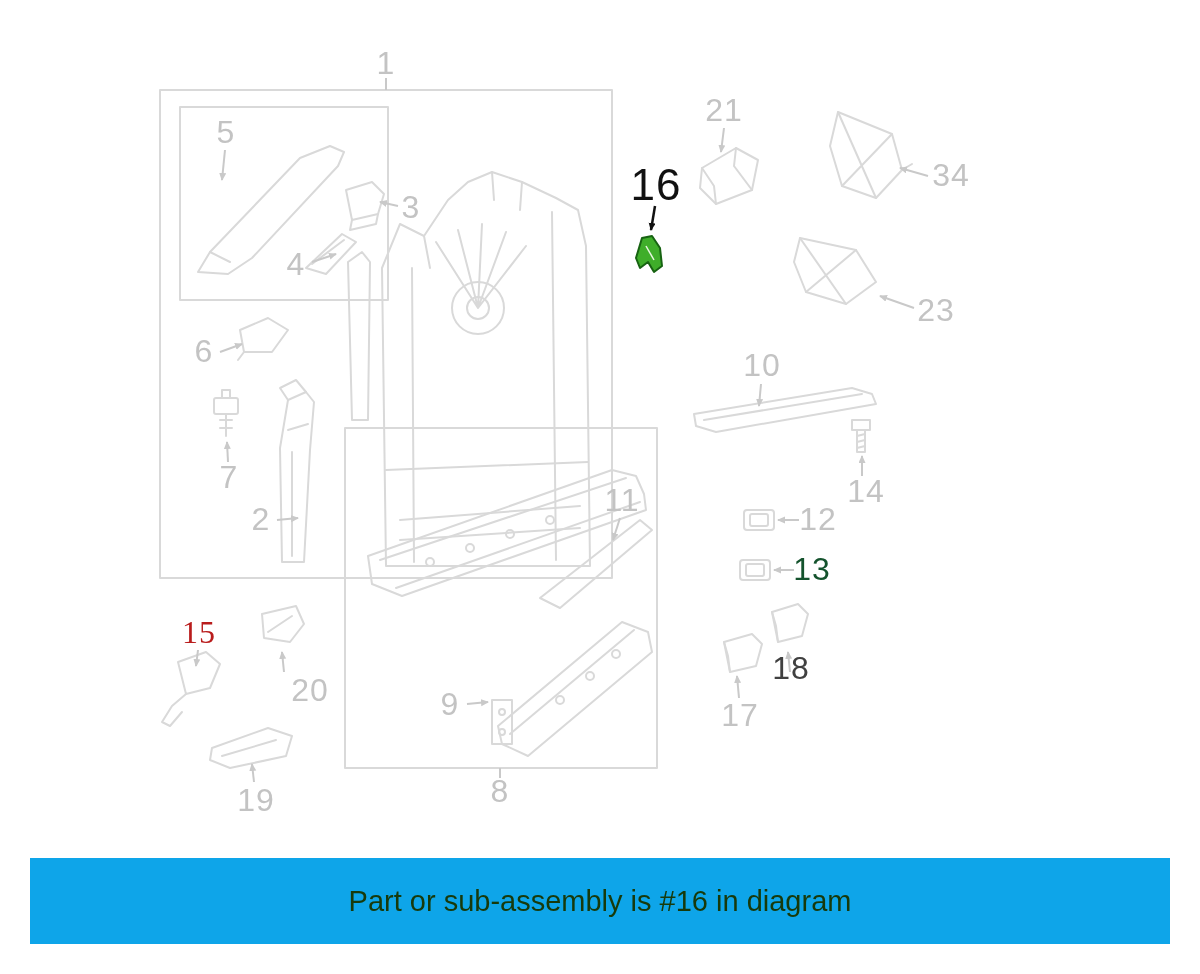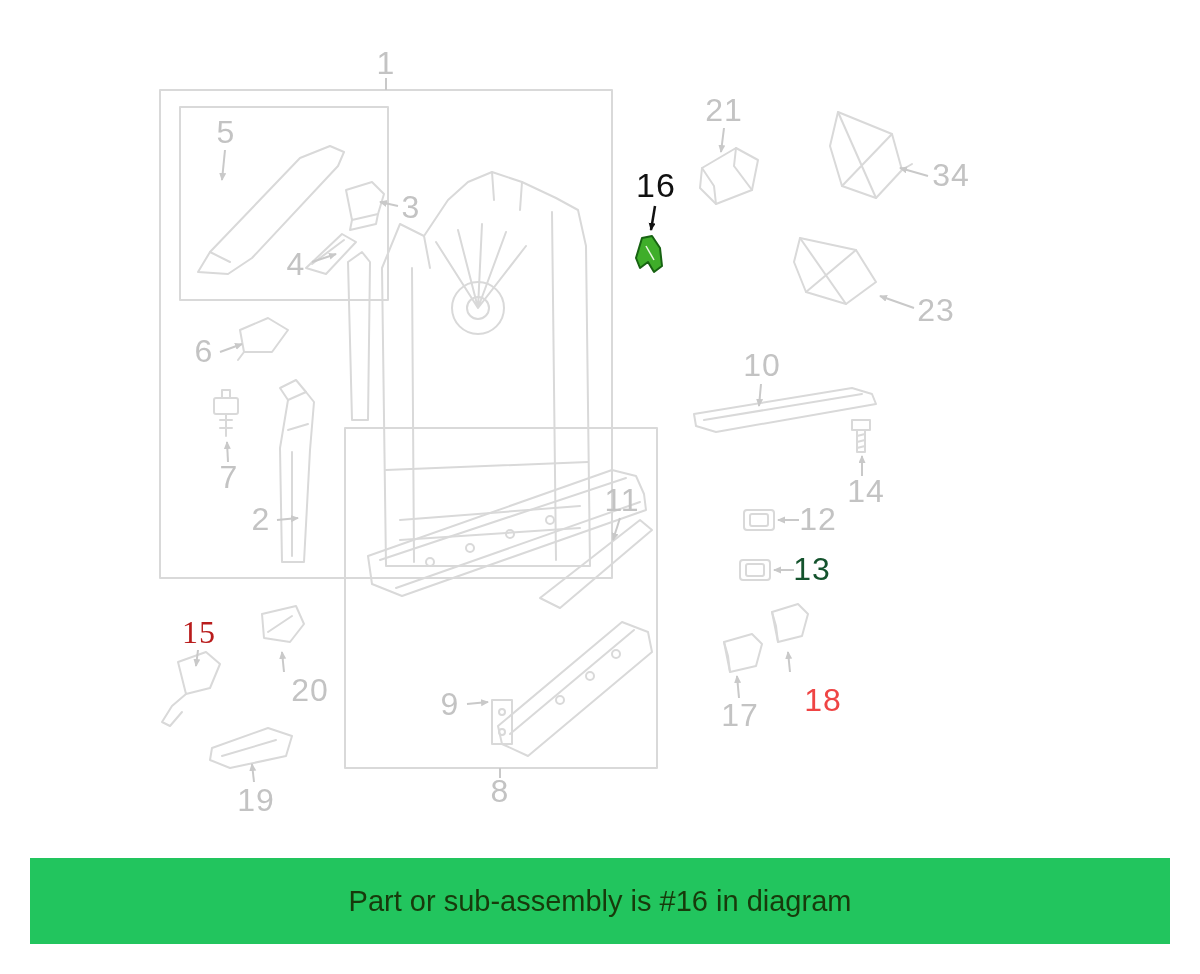--- a/index.html
+++ b/index.html
@@ -7,21 +7,21 @@
     width:1200px;height:974px;background:#ffffff;position:relative;
     font-family:"Liberation Sans", sans-serif;overflow:hidden;
   }
   .stage{position:absolute;inset:0;}
   svg{position:absolute;left:0;top:0;}
   #labels{position:absolute;inset:0;pointer-events:none;}
   .part-label{
     position:absolute;transform:translate(-50%,-50%);
     font-size:32px;letter-spacing:1px;
   }
-  .part-label.hl{font-size:34px;}
+  .part-label.hl{font-size:44px;}
   .banner{
     position:absolute;left:30px;right:30px;top:858px;height:86px;
     display:flex;flex-direction:column;justify-content:center;align-items:center;
     text-align:center;
   }
   .banner-line{font-size:29px;line-height:38px;}
 </style>
 </head>
 <body>
 
@@ -224,24 +224,24 @@
       <div class="part-label" style="left: 500px; top: 791px; color: rgb(195, 195, 195);">8</div>
       <div class="part-label" style="left: 450px; top: 704px; color: rgb(195, 195, 195);">9</div>
       <div class="part-label" style="left: 762px; top: 365px; color: rgb(195, 195, 195);">10</div>
       <div class="part-label" style="left: 622px; top: 500px; color: rgb(195, 195, 195); text-align: right;">11</div>
       <div class="part-label" style="left: 818px; top: 519px; color: rgb(195, 195, 195);">12</div>
       <div class="part-label" style="left: 812px; top: 569px; color: #14532d;">13</div>
       <div class="part-label" style="left: 866px; top: 491px; color: rgb(195, 195, 195);">14</div>
       <div class="part-label" style="left: 199px; top: 632px; color: #b91c1c; font-family: Liberation Serif, serif;">15</div>
       <div class="part-label hl" style="left: 656px; top: 185px; color: rgb(17, 17, 17);">16</div>
       <div class="part-label" style="left: 740px; top: 715px; color: rgb(195, 195, 195);">17</div>
-      <div class="part-label" style="left: 791px; top: 700px; color: #ef4444; margin-left: 32px;">18</div>
+      <div class="part-label" style="left: 791px; top: 668px; color: #404040;">18</div>
       <div class="part-label" style="left: 256px; top: 800px; color: rgb(195, 195, 195);">19</div>
       <div class="part-label" style="left: 286px; top: 690px; color: rgb(195, 195, 195); margin-left: 24px;">20</div>
       <div class="part-label" style="left: 724px; top: 110px; color: rgb(195, 195, 195);">21</div>
       <div class="part-label" style="left: 951px; top: 175px; color: rgb(195, 195, 195);">34</div>
       <div class="part-label" style="left: 936px; top: 310px; color: rgb(195, 195, 195);">23</div>
     </div>
 
-  <div class="banner" style="background: #22c55e; color: rgb(23, 58, 11);">
+  <div class="banner" style="background: #0ea5e9; color: rgb(23, 58, 11);">
     <div class="banner-line">Part or sub-assembly is #16 in diagram</div>
   </div>
 </div>
 
 </body></html>

